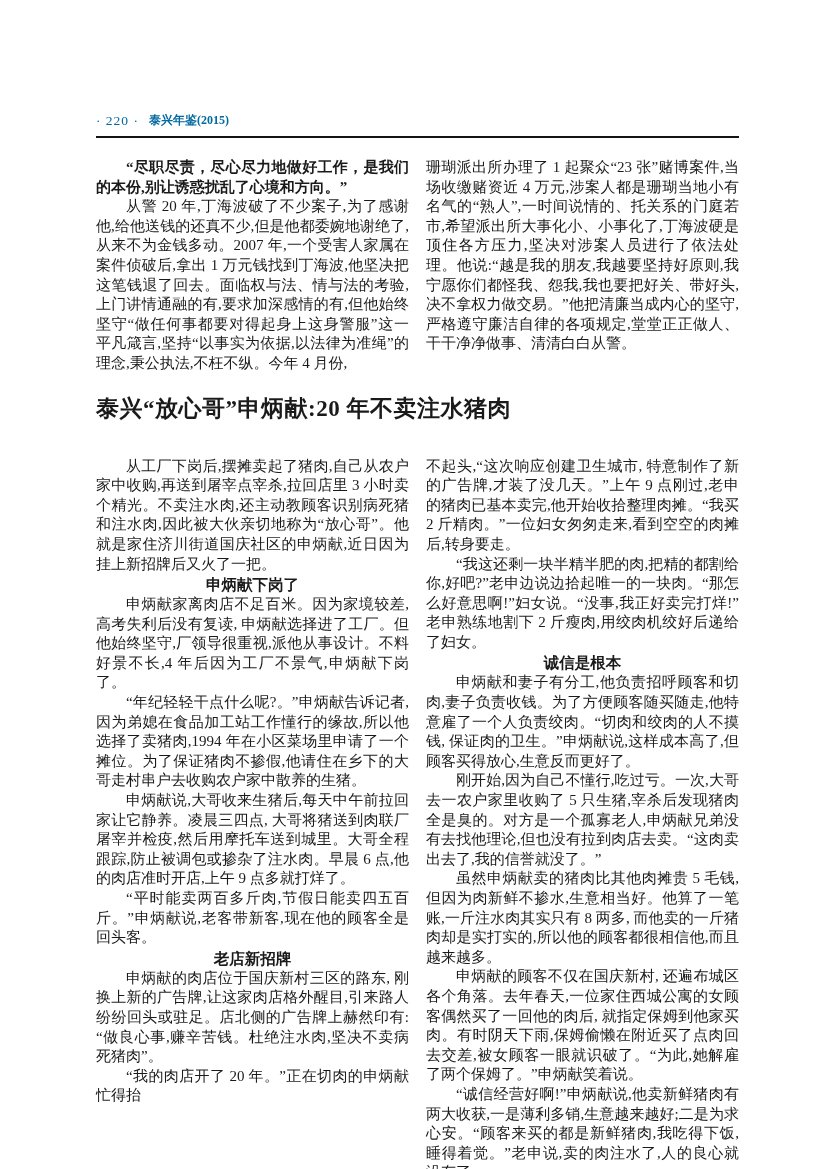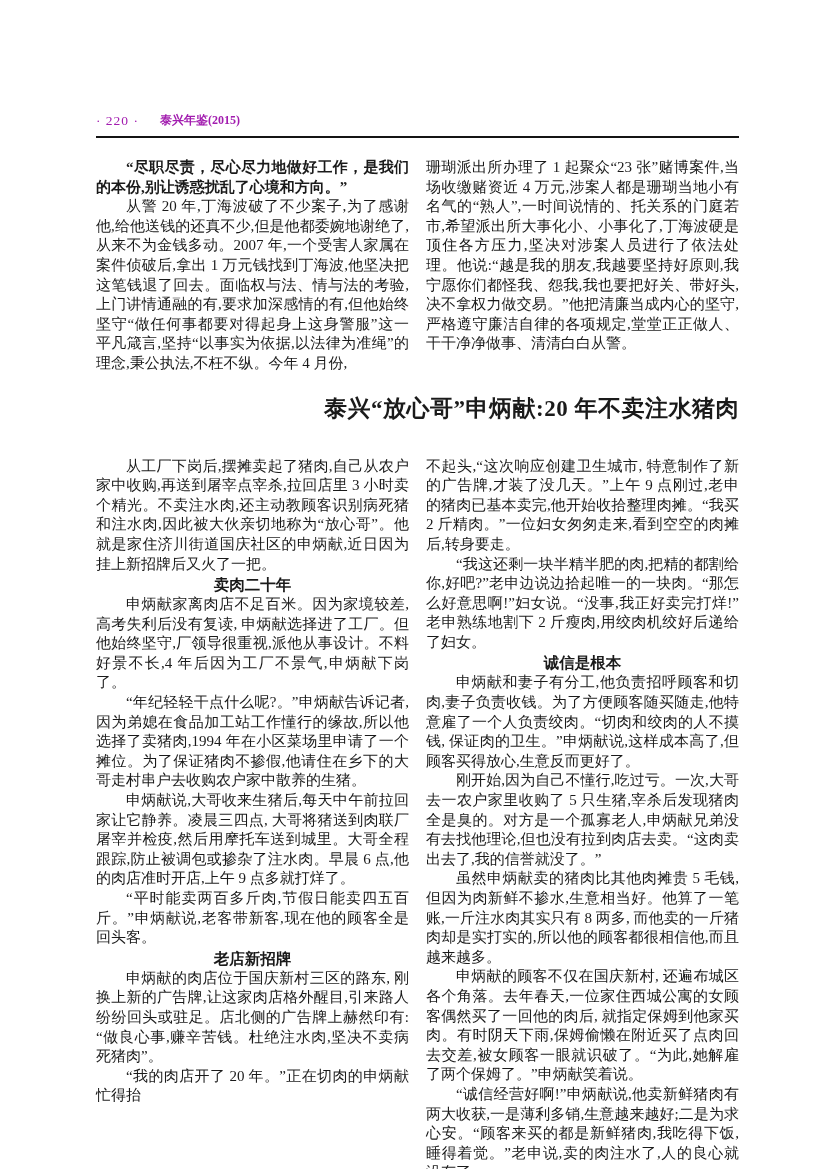--- a/index.html
+++ b/index.html
@@ -12,23 +12,23 @@
     overflow:hidden;
   }
   .content {
     position:absolute;
     left:96px; top:112px;
     width:643px;
   }
   .running-header {
     display:flex;
     align-items:flex-end;
-    gap:21px;
+    gap:10px;
     font-size:13.5px;
-    color:#a21caf;
+    color:#0369a1;
   }
   .running-header .page-label { letter-spacing:1px; }
   .running-header .book-title { font-weight:700; font-size:12px; }
   .header-rule {
     border:none;
     border-top:2.5px solid #141414;
     margin:7px 0 12px 0;
   }
   .cols {
     display:flex;
@@ -52,21 +52,21 @@
     margin:0;
     font-size:15.5px;
     font-weight:700;
     text-align:center;
     line-height:21px;
   }
   .article-title {
     margin:20px 0 25px 0;
     font-size:23px;
     font-weight:700;
-    text-align:right;
+    text-align:left;
     letter-spacing:0.5px;
     line-height:30px;
   }
 </style>
 </head>
 <body>
 
 <div class="content">
 
   <div class="running-header">
@@ -83,21 +83,21 @@
     <div class="col">
       <p class="cont">珊瑚派出所办理了 1 起聚众“23 张”赌博案件,当场收缴赌资近 4 万元,涉案人都是珊瑚当地小有名气的“熟人”,一时间说情的、托关系的门庭若市,希望派出所大事化小、小事化了,丁海波硬是顶住各方压力,坚决对涉案人员进行了依法处理。他说:“越是我的朋友,我越要坚持好原则,我宁愿你们都怪我、怨我,我也要把好关、带好头,决不拿权力做交易。”他把清廉当成内心的坚守,严格遵守廉洁自律的各项规定,堂堂正正做人、干干净净做事、清清白白从警。</p>
     </div>
   </div>
 
   <h1 class="article-title">泰兴“放心哥”申炳献:20 年不卖注水猪肉</h1>
 
   <div class="cols">
     <div class="col">
       <p>从工厂下岗后,摆摊卖起了猪肉,自己从农户家中收购,再送到屠宰点宰杀,拉回店里 3 小时卖个精光。不卖注水肉,还主动教顾客识别病死猪和注水肉,因此被大伙亲切地称为“放心哥”。他就是家住济川街道国庆社区的申炳献,近日因为挂上新招牌后又火了一把。</p>
-      <h2 class="subhead">卖肉二十年</h2>
+      <h2 class="subhead">申炳献下岗了</h2>
       <p>申炳献家离肉店不足百米。因为家境较差,高考失利后没有复读, 申炳献选择进了工厂。但他始终坚守,厂领导很重视,派他从事设计。不料好景不长,4 年后因为工厂不景气,申炳献下岗了。</p>
       <p>“年纪轻轻干点什么呢?。”申炳献告诉记者,因为弟媳在食品加工站工作懂行的缘故,所以他选择了卖猪肉,1994 年在小区菜场里申请了一个摊位。为了保证猪肉不掺假,他请住在乡下的大哥走村串户去收购农户家中散养的生猪。</p>
       <p>申炳献说,大哥收来生猪后,每天中午前拉回家让它静养。凌晨三四点, 大哥将猪送到肉联厂屠宰并检疫,然后用摩托车送到城里。大哥全程跟踪,防止被调包或掺杂了注水肉。早晨 6 点,他的肉店准时开店,上午 9 点多就打烊了。</p>
       <p>“平时能卖两百多斤肉,节假日能卖四五百斤。”申炳献说,老客带新客,现在他的顾客全是回头客。</p>
       <h2 class="subhead">老店新招牌</h2>
       <p>申炳献的肉店位于国庆新村三区的路东, 刚换上新的广告牌,让这家肉店格外醒目,引来路人纷纷回头或驻足。店北侧的广告牌上赫然印有:“做良心事,赚辛苦钱。杜绝注水肉,坚决不卖病死猪肉”。</p>
       <p>“我的肉店开了 20 年。”正在切肉的申炳献忙得抬</p>
     </div>
     <div class="col">
       <p class="cont">不起头,“这次响应创建卫生城市, 特意制作了新的广告牌,才装了没几天。”上午 9 点刚过,老申的猪肉已基本卖完,他开始收拾整理肉摊。“我买 2 斤精肉。”一位妇女匆匆走来,看到空空的肉摊后,转身要走。</p>

